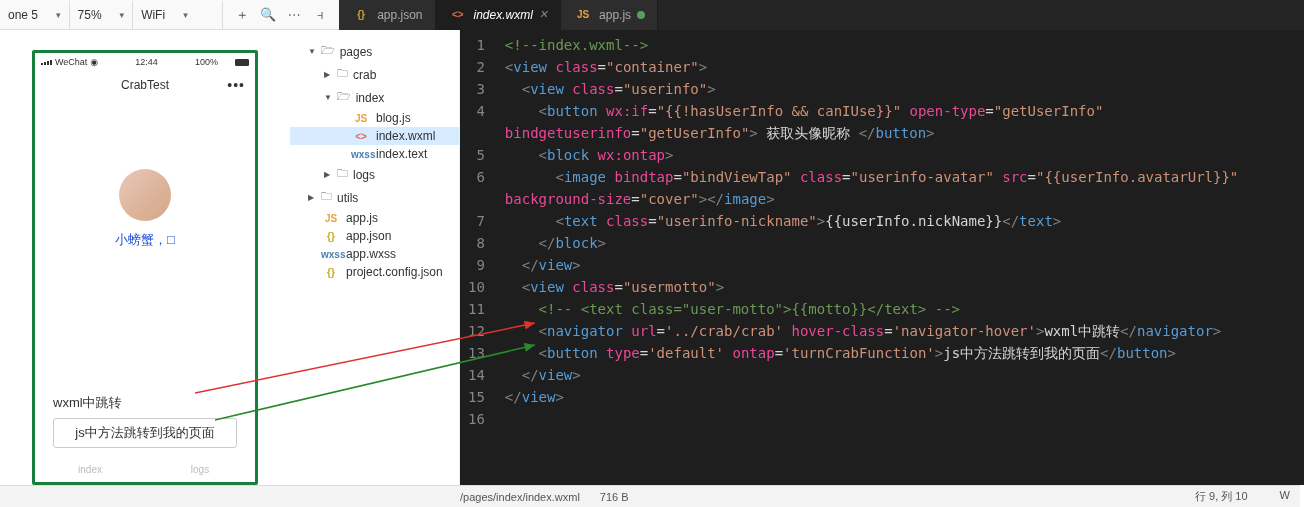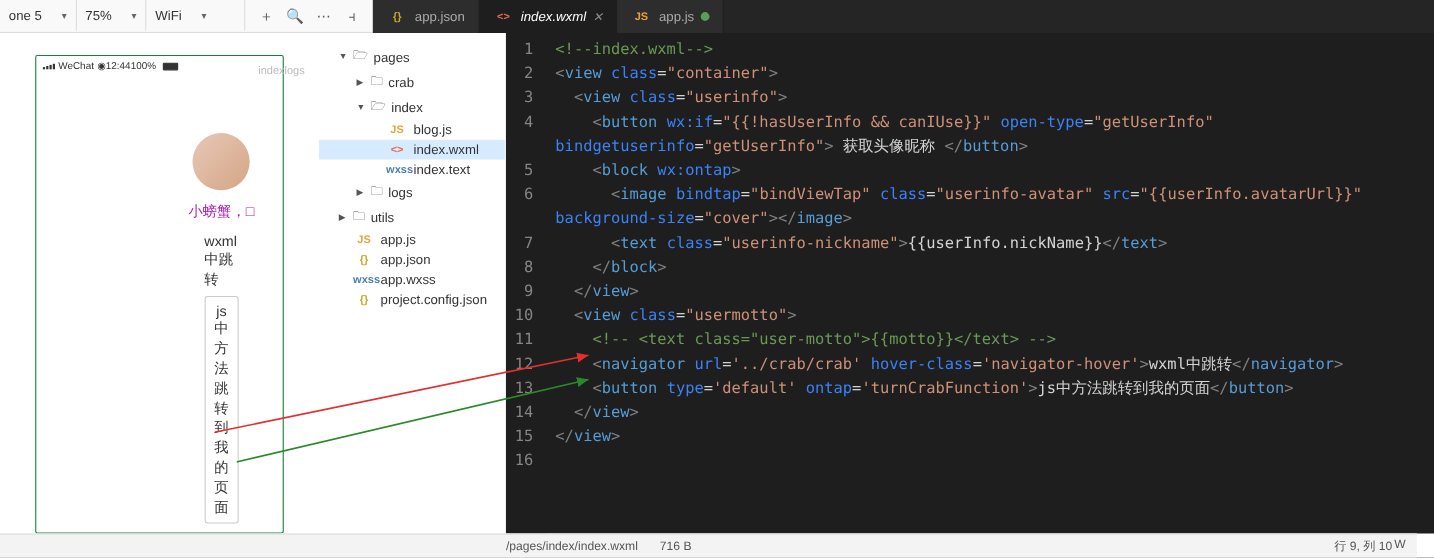--- a/index.html
+++ b/index.html
@@ -1,58 +1,58 @@
 <!DOCTYPE html>
 <html><head>
 <meta charset="utf-8">
 <style>
 * { margin: 0; padding: 0; box-sizing: border-box; }
 body { font-family: -apple-system, "Segoe UI", sans-serif; font-size: 12px; color: #333; background: #fff; overflow: hidden; width: 1304px; height: 507px; position: relative; }
-.topbar { height: 30px; display: flex; border-bottom: 1px solid #ddd; background: #f9f9f9; }
+.topbar { height: 30px; display: flex; align-items: center; border-bottom: 1px solid #ddd; background: #f9f9f9; }
 .dropdown { height: 28px; display: flex; align-items: center; padding: 0 8px; border-right: 1px solid #ddd; cursor: pointer; }
 .chev { margin-left: 18px; font-size: 9px; color: #666; }
 .icon-row { display: flex; align-items: center; padding: 0 6px; }
 .icon-btn { width: 26px; height: 26px; display: flex; align-items: center; justify-content: center; cursor: pointer; color: #555; font-size: 13px; }
 .tabs { display: flex; align-items: stretch; height: 30px; flex: 1; background: #252526; }
 .tab { padding: 0 12px; display: flex; align-items: center; gap: 6px; color: #aaa; font-size: 12px; background: #2d2d2d; border-right: 1px solid #1e1e1e; cursor: pointer; }
 .tab.active { background: #1e1e1e; color: #fff; font-style: italic; }
 .tab .close { font-size: 11px; color: #888; }
 .dot { width: 8px; height: 8px; border-radius: 50%; background: #5a9e5a; }
 .main { display: flex; height: calc(100% - 30px - 22px); }
 .simulator { width: 290px; background: #fff; display: flex; flex-direction: column; align-items: center; padding-top: 20px; }
-.phone { width: 226px; height: 450px; border: 1px solid #15803d; border-radius: 2px; background: #fff; display: flex; flex-direction: row; }
+.phone { width: 226px; height: 450px; border: 3px solid #15803d; border-radius: 2px; background: #fff; display: flex; flex-direction: column; }
 .statusbar { height: 18px; font-size: 9px; display: flex; align-items: center; justify-content: space-between; padding: 0 6px; color: #333; }
 .signal { display: flex; gap: 1px; align-items: flex-end; }
 .signal span { width: 2px; background: #333; }
 .titlebar { height: 28px; display: flex; align-items: center; justify-content: center; position: relative; font-size: 12px; font-weight: 500; }
 .dots3 { position: absolute; right: 10px; font-size: 14px; letter-spacing: 1px; }
 .phone-body { flex: 1; display: flex; flex-direction: column; align-items: center; padding-top: 70px; }
 .avatar { width: 52px; height: 52px; border-radius: 50%; background: linear-gradient(135deg,#e8c8b8,#d4a584); margin-bottom: 10px; }
-.nick { font-size: 13px; color: #a21caf; }
+.nick { font-size: 13px; color: #1d4ed8; }
 .btn-area { margin-top: auto; width: 100%; padding: 0 18px 8px; }
 .link-txt { font-size: 13px; color: #333; margin-bottom: 6px; }
 .btn-default { border: 1px solid #ccc; border-radius: 3px; padding: 5px 8px; font-size: 13px; text-align: center; }
 .tabbar { height: 26px; display: flex; font-size: 10px; color: #bbb; }
 .tabbar div { flex: 1; display: flex; align-items: center; justify-content: center; }
 .filetree { width: 170px; border-right: 1px solid #eee; padding-top: 10px; overflow: auto; }
 .tree-item { display: flex; align-items: center; gap: 5px; padding: 2px 6px; font-size: 12px; color: #333; cursor: pointer; white-space: nowrap; }
 .tree-item.active { background: #d6ebff; }
 .ti-indent1 { padding-left: 18px; } .ti-indent2 { padding-left: 34px; } .ti-indent3 { padding-left: 48px; }
 .fi { font-size: 10px; font-weight: bold; width: 20px; text-align: center; }
 .fi-js { color: #e8a33d; } .fi-wxml { color: #e06c4f; } .fi-wxss { color: #4a7fb5; } .fi-json { color: #c9a827; }
 .caret { font-size: 8px; color: #555; width: 8px; }
 .folder-ico { font-size: 11px; color: #555; }
 .editor { flex: 1; background: #1e1e1e; display: flex; font-family: Consolas, monospace; font-size: 14px; line-height: 22px; position: relative; overflow: hidden; }
 .gutter { background: #1e1e1e; color: #858585; text-align: right; padding: 4px 12px 4px 8px; user-select: none; }
 .code { padding: 4px 8px; color: #d4d4d4; white-space: pre; position: relative; }
-.c-comment { color: #6a9955; } .c-tag { color: #569cd6; } .c-attr { color: #3b82f6; } .c-str { color: #ce9178; } .c-br { color: #808080; }
+.c-comment { color: #6a9955; } .c-tag { color: #569cd6; } .c-attr { color: #ec4899; } .c-str { color: #ce9178; } .c-br { color: #808080; }
 .watermark { position: absolute; left: 70px; top: 238px; color: #666; font-size: 18px; font-family: serif; opacity: 0.6; pointer-events: none; }
-.statusline { position: absolute; bottom: 0; left: 0; right: 16px; height: 22px; background: #f3f3f3; border-top: 1px solid #ddd; display: flex; align-items: center; font-size: 11px; color: #555; padding: 0 10px; }
+.statusline { position: absolute; bottom: 0; left: 0; right: 4px; height: 22px; background: #f3f3f3; border-top: 1px solid #ddd; display: flex; align-items: center; font-size: 11px; color: #555; padding: 0 10px; }
 .statusline .sep { width: 20px; }
-.statusline .right { margin-left: auto; display: flex; gap: 2px; }
+.statusline .right { margin-left: auto; display: flex; gap: 32px; }
 svg.arrow { position: absolute; pointer-events: none; z-index: 50; }
 </style>
 </head>
 <body>
 
 <div class="topbar">
   <div class="dropdown">
       <span>one 5</span>
       <span class="chev">▾</span>
     </div>
@@ -97,24 +97,28 @@
           <span class="signal">
               <span style="height:2px"></span>
               <span style="height:3px"></span>
               <span style="height:4px"></span>
               <span style="height:5px"></span>
             </span>
           <span>WeChat</span>
           <span>◉</span>
         </span>
         <span>12:44</span>
-        <span style="display:flex;align-items:center;gap:6px">
+        <span style="display:flex;align-items:center;gap:17px">
           <span>100%</span>
           <span style="width:14px;height:7px;border:1px solid #333;border-radius:1px;background:#333"></span>
         </span>
+      </div>
+      <div class="titlebar">
+        <span>CrabTest</span>
+        <span class="dots3">•••</span>
       </div>
       <div class="phone-body">
         <div class="avatar"></div>
         <div class="nick">小螃蟹，□</div>
         <div class="btn-area">
           <div class="link-txt">wxml中跳转</div>
           <div class="btn-default">js中方法跳转到我的页面</div>
         </div>
       </div>
       <div class="tabbar">

